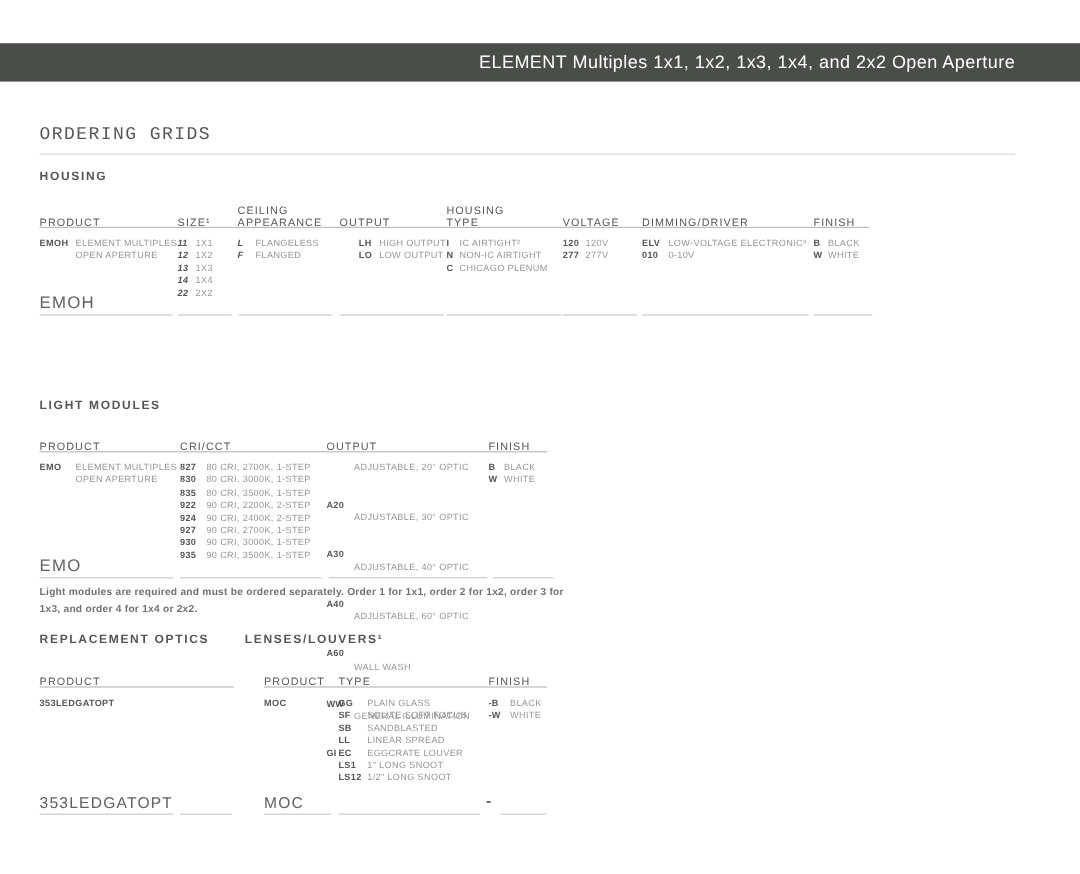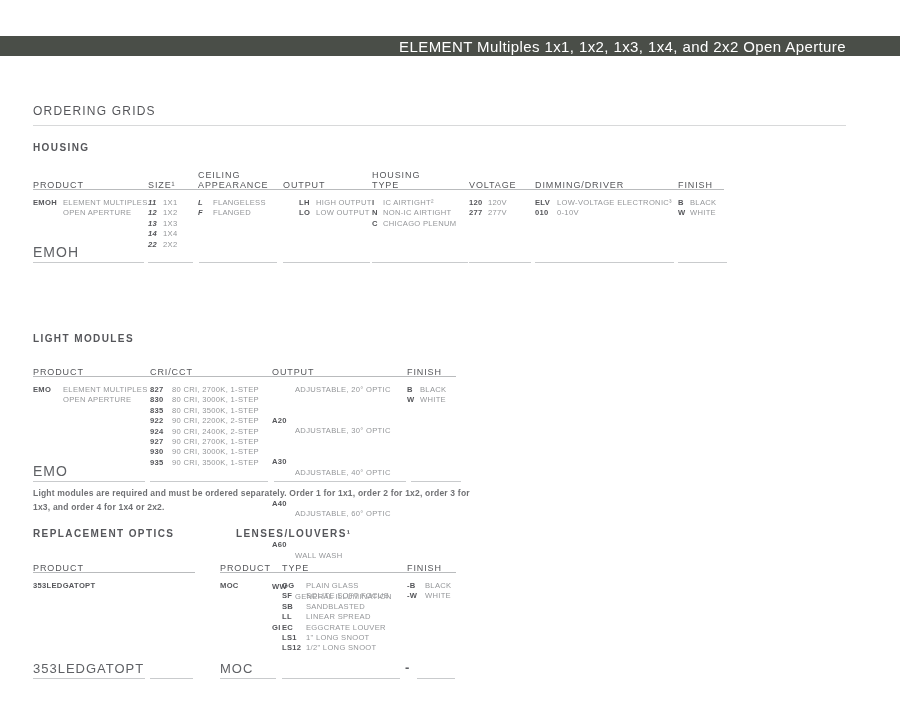--- a/index.html
+++ b/index.html
@@ -1,22 +1,22 @@
 <!DOCTYPE html>
 <html><head>
 <meta charset="utf-8">
 <style>
   html,body{margin:0;padding:0;background:#fff;}
   .page{position:relative;width:900px;height:728px;background:#ffffff;overflow:hidden;
         font-family:"Liberation Sans", sans-serif;-webkit-font-smoothing:antialiased;}
-  .title-bar{position:absolute;top:36px;left:0;width:900px;height:20px;background:#4a4e48;
+  .title-bar{position:absolute;top:36px;left:0;width:900px;height:32px;background:#4a4e48;
              display:flex;align-items:center;justify-content:flex-end;padding-right:54px;box-sizing:border-box;}
   .title-bar span{color:#ffffff;font-size:15px;letter-spacing:0.4px;}
   .og{position:absolute;top:104px;left:33px;width:813px;border-bottom:1px solid #d8d9da;
-      padding-bottom:7px;font-size:12px;letter-spacing:1.2px;color:#55565a;}
+      padding-bottom:7px;font-size:15px;letter-spacing:1.2px;color:#55565a;font-family:Liberation Mono, monospace;}
   .section-title{position:absolute;font-size:10px;letter-spacing:1.4px;color:#55565a;font-weight:bold;}
   .tbl{position:absolute;}
   .tbl .rule{position:absolute;left:0;top:29px;border-bottom:1px solid #b9bbbd;height:0;}
   .col{position:absolute;top:4px;}
   .col-header{height:26px;display:flex;align-items:flex-end;font-size:9px;letter-spacing:0.9px;
               color:#55565a;white-space:pre-line;line-height:10px;padding-bottom:4px;}
   .rows{margin-top:4px;}
   .opt-row{display:flex;font-size:7.6px;line-height:10.4px;white-space:nowrap;}
   .code{font-weight:bold;color:#55565a;letter-spacing:0.3px;}
   .desc{color:#949699;letter-spacing:0.3px;}
@@ -314,21 +314,21 @@
       <div class="col-header">PRODUCT</div>
       <div class="rows">
         <div class="opt-row">
           <span class="code">353LEDGATOPT</span>
         </div>
       </div>
     </div>
 
   </div>
 
-  <div class="section-title" style="top:528px;left:236px;">LENSES/LOUVERS¹</div>
+  <div class="section-title" style="top:528px;left:204px;">LENSES/LOUVERS¹</div>
 
   <div class="tbl" style="top:543px;left:220px;width:236px;height:110px;">
     <div class="rule" style="width:236px;"></div>
 
     <div class="col" style="left:0;">
       <div class="col-header">PRODUCT</div>
       <div class="rows">
         <div class="opt-row">
           <span class="code">MOC</span>
         </div>

